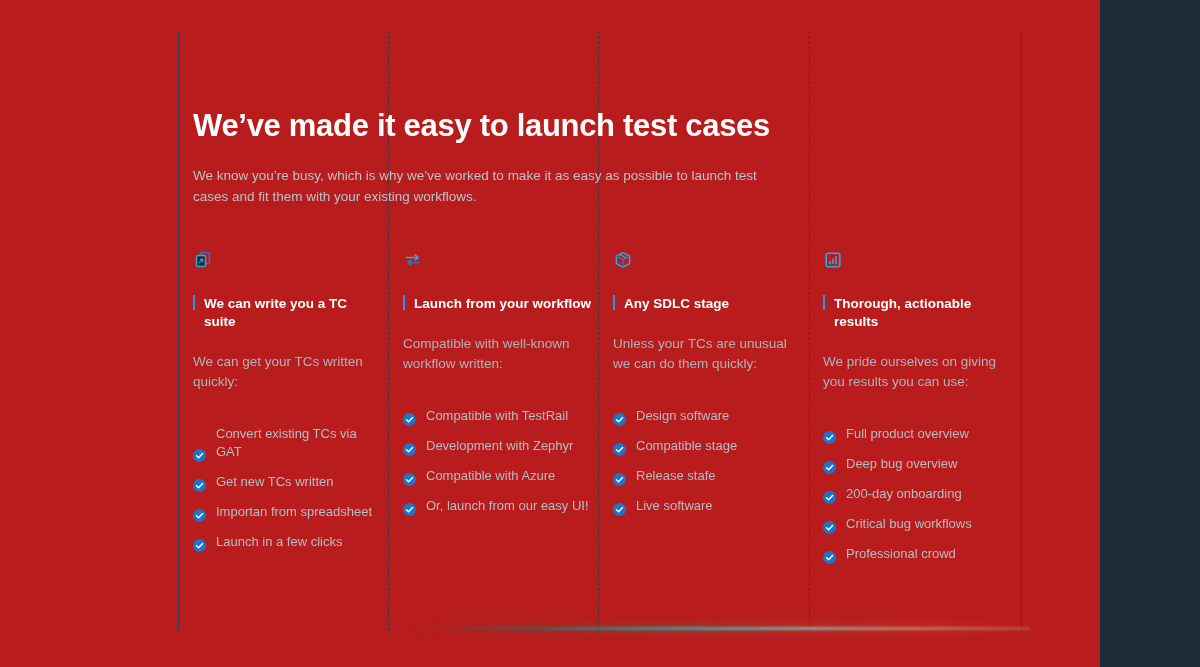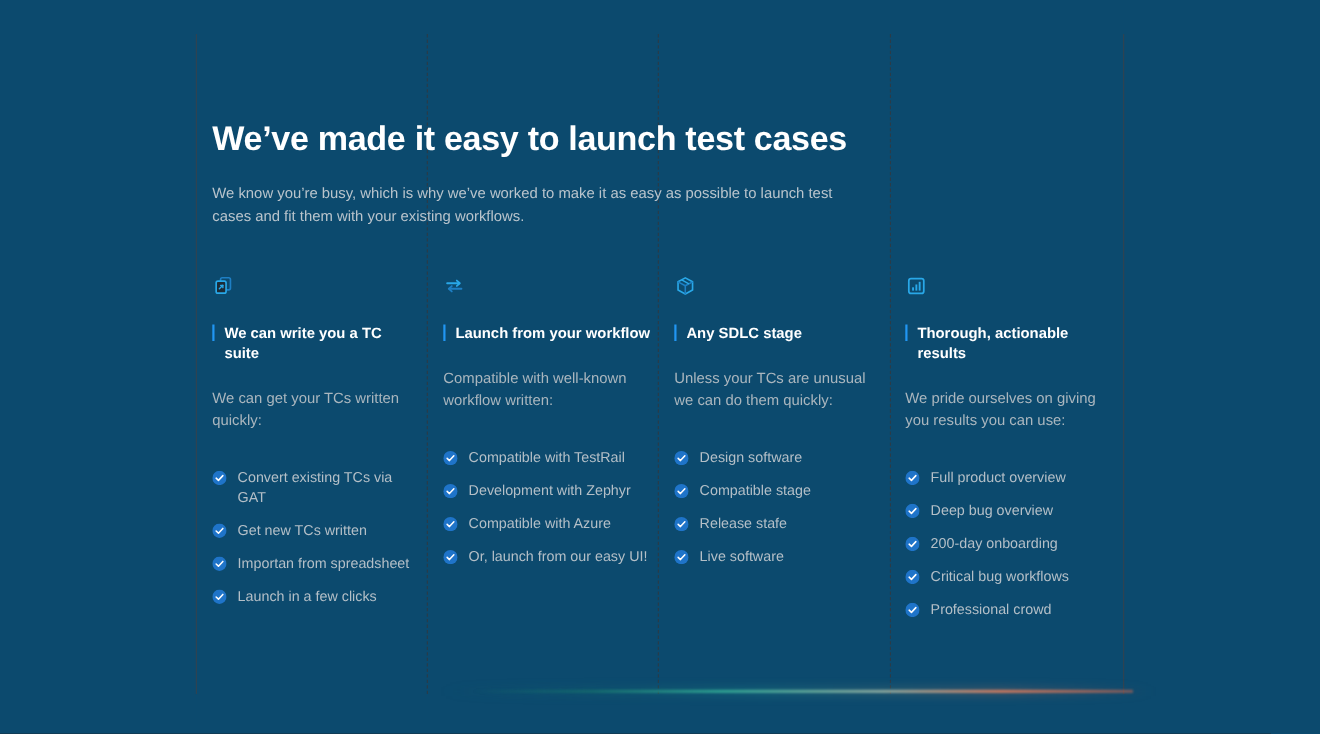--- a/index.html
+++ b/index.html
@@ -4,22 +4,22 @@
 <style>
   * { margin:0; padding:0; box-sizing:border-box; }
   html, body {
     width:1200px; height:667px;
     background:#1c2b36;
     font-family:"Liberation Sans", sans-serif;
     overflow:hidden;
   }
   .page {
     position:relative;
-    width:1200px; height:667px;
-    background:#0c4a6e;
+    width:1100px; height:667px;
+    background:#b91c1c;
     padding-left:36px;
   }
 
   
   .rail { position:absolute; top:31px; bottom:36px; width:1px; }
   .rail.solid  { background:#32434f; }
   .rail.dashed {
     width:0; border-left:1px dashed #2b3b47;
   }
   .rail-1 { left:178px; }
@@ -96,21 +96,21 @@
   }
 
   .col-sub {
     font-size:13.5px; line-height:20px;
     color:#aab6be;
     margin-bottom:33px;
   }
 
   .list { list-style:none; }
   .list li {
-    display:flex; align-items:flex-start;
+    display:flex; align-items:flex-end;
     margin-bottom:12px;
   }
   .list li .chk {
     flex:0 0 auto;
     width:13px; height:13px;
     margin-top:3px; margin-right:10px;
   }
   .list li .lbl {
     font-size:13px; line-height:18px; color:#b4bfc7;
   }

